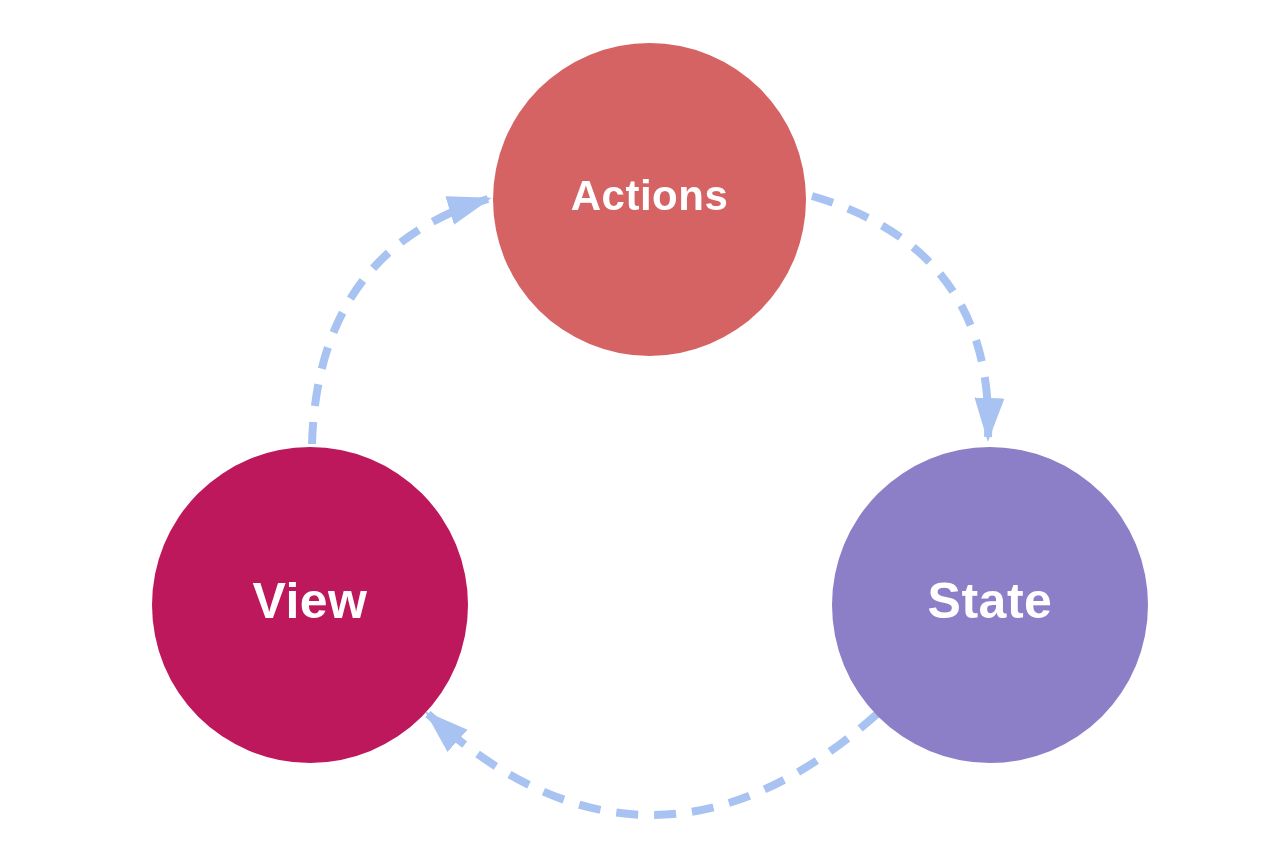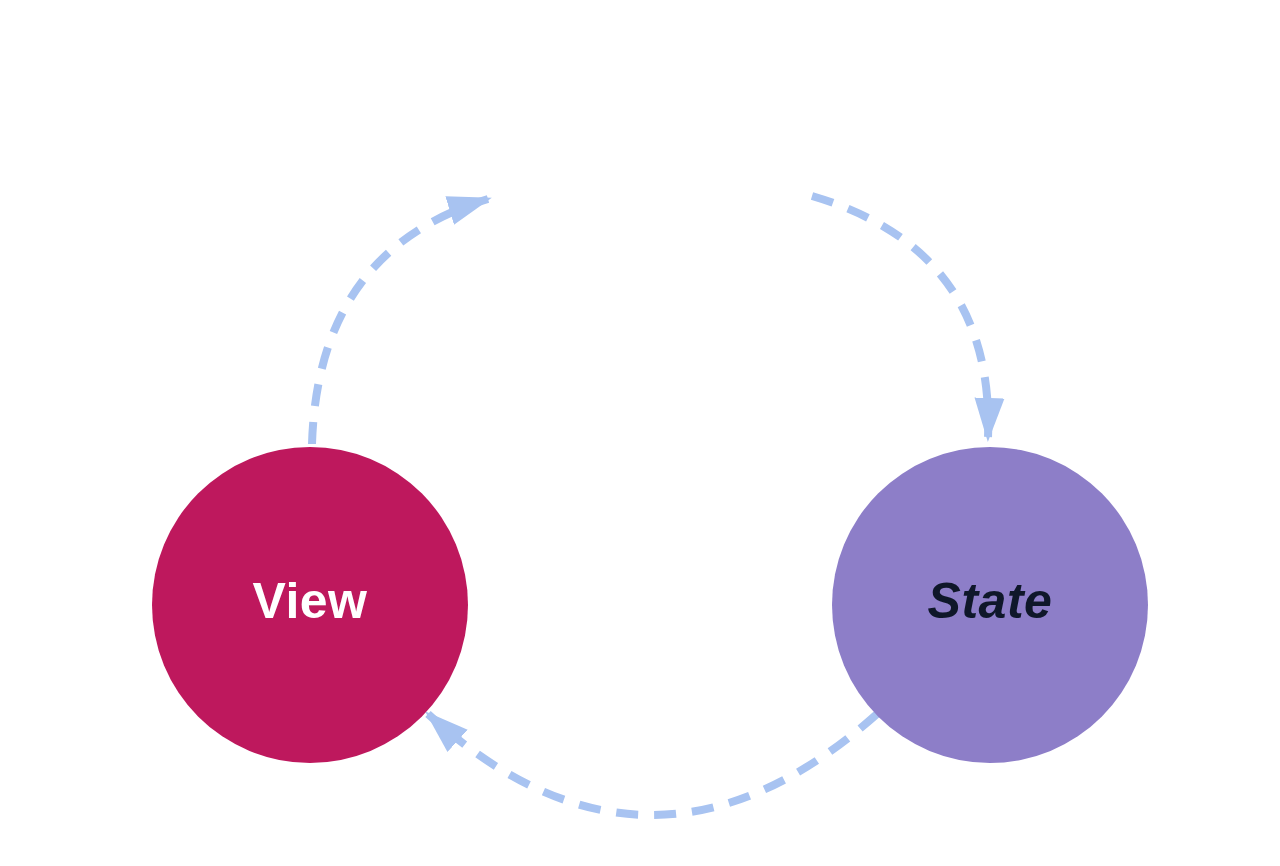--- a/index.html
+++ b/index.html
@@ -71,22 +71,25 @@
       </marker>
     </defs>
 
     <path d="M 812 196 Q 995 250 988 438" fill="none" stroke-width="8" stroke-dasharray="22 16" marker-end="url(#arrowhead)" stroke="#a8c3f1"></path>
 
     <path d="M 877 714 Q 650 916 428 714" fill="none" stroke-width="8" stroke-dasharray="22 16" marker-end="url(#arrowhead)" stroke="#a8c3f1"></path>
 
     <path d="M 312 444 Q 318 250 488 199" fill="none" stroke-width="8" stroke-dasharray="22 16" marker-end="url(#arrowhead)" stroke="#a8c3f1"></path>
   </svg>
 
+  <div class="node node--actions" style="background-color: rgb(214, 99, 99);">
+    <span class="label" style="color: rgb(255, 255, 255);">Actions</span>
+  </div>
 
   <div class="node node--state" style="background-color: rgb(141, 126, 200);">
-    <span class="label" style="color: #0f172a; font-style: italic;">State</span>
+    <span class="label" style="color: #ffffff;">State</span>
   </div>
 
   <div class="node node--view" style="background-color: #be185d;">
     <span class="label" style="color: rgb(255, 255, 255);">View</span>
   </div>
 
 </div>
 
 </body></html>

